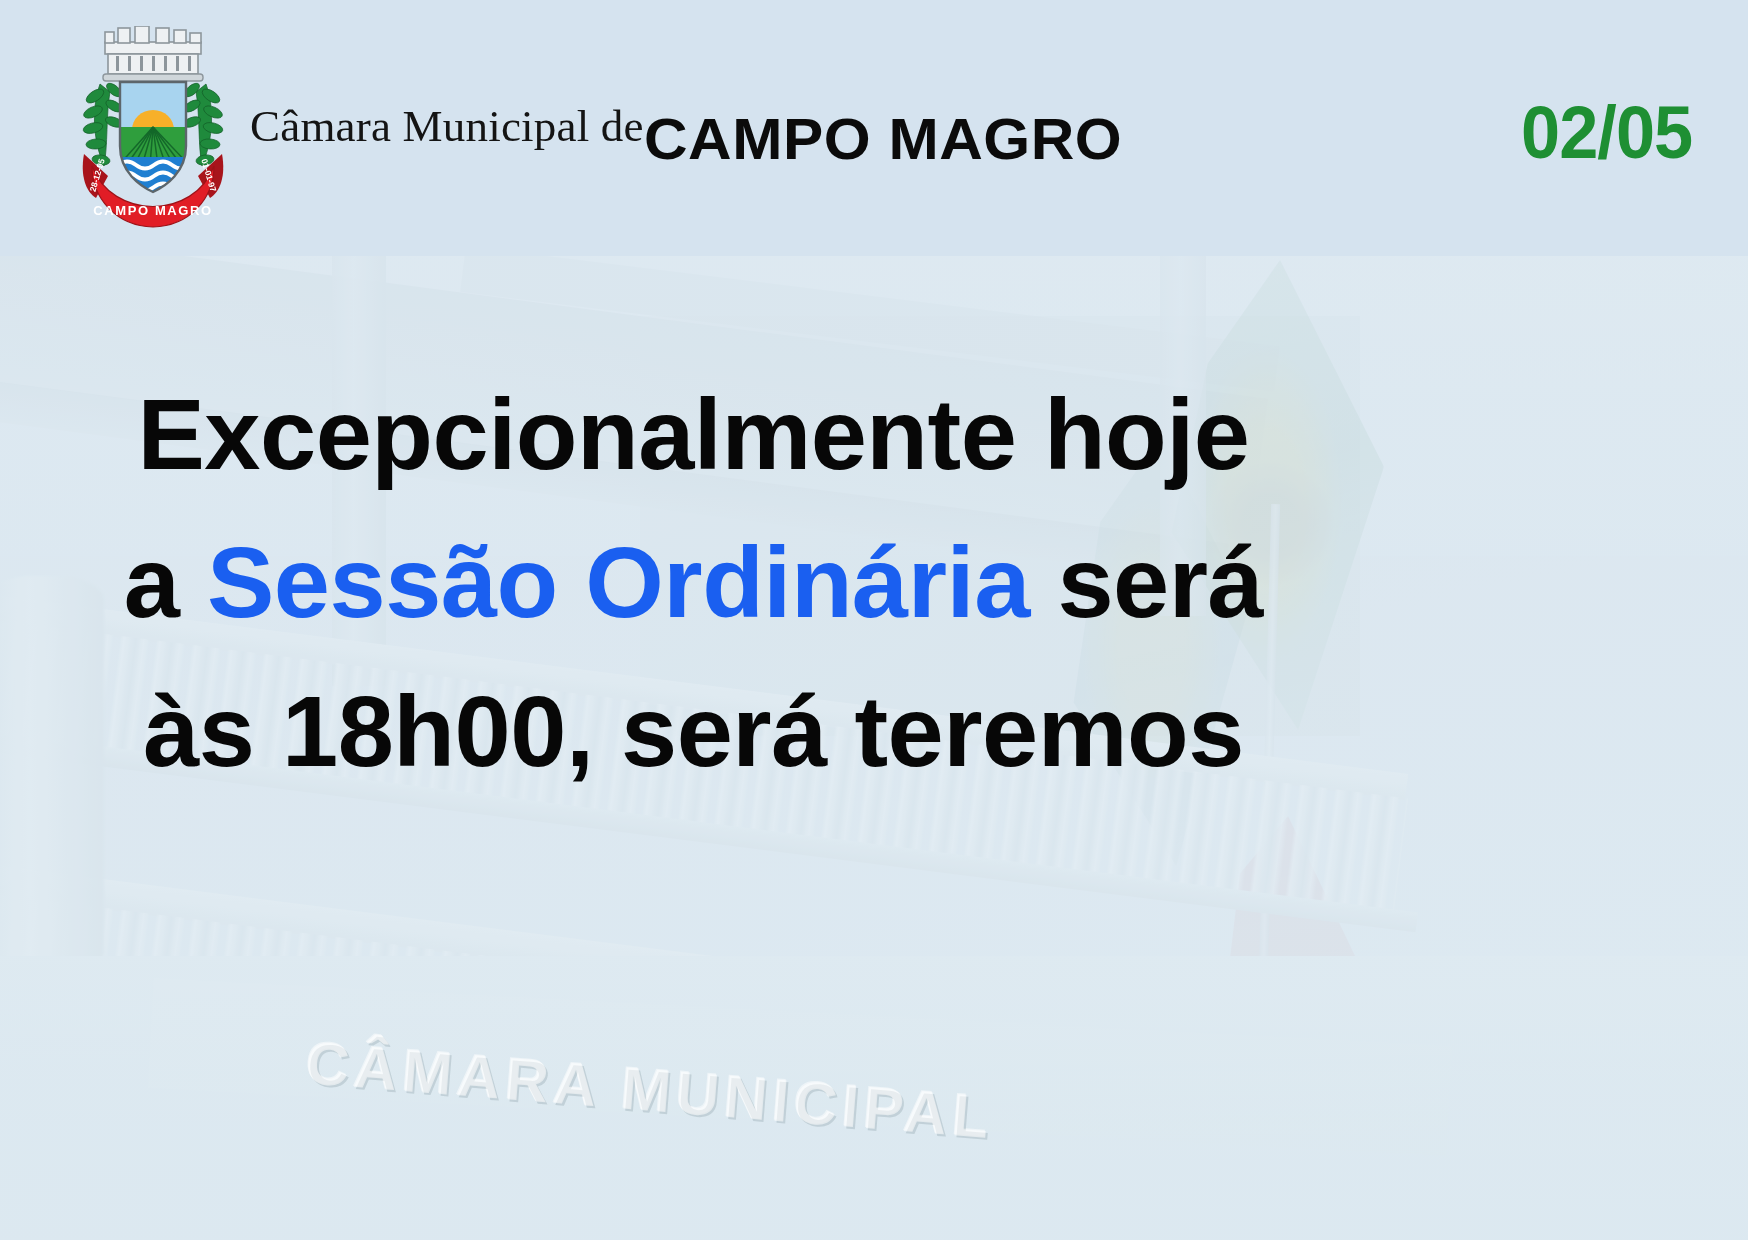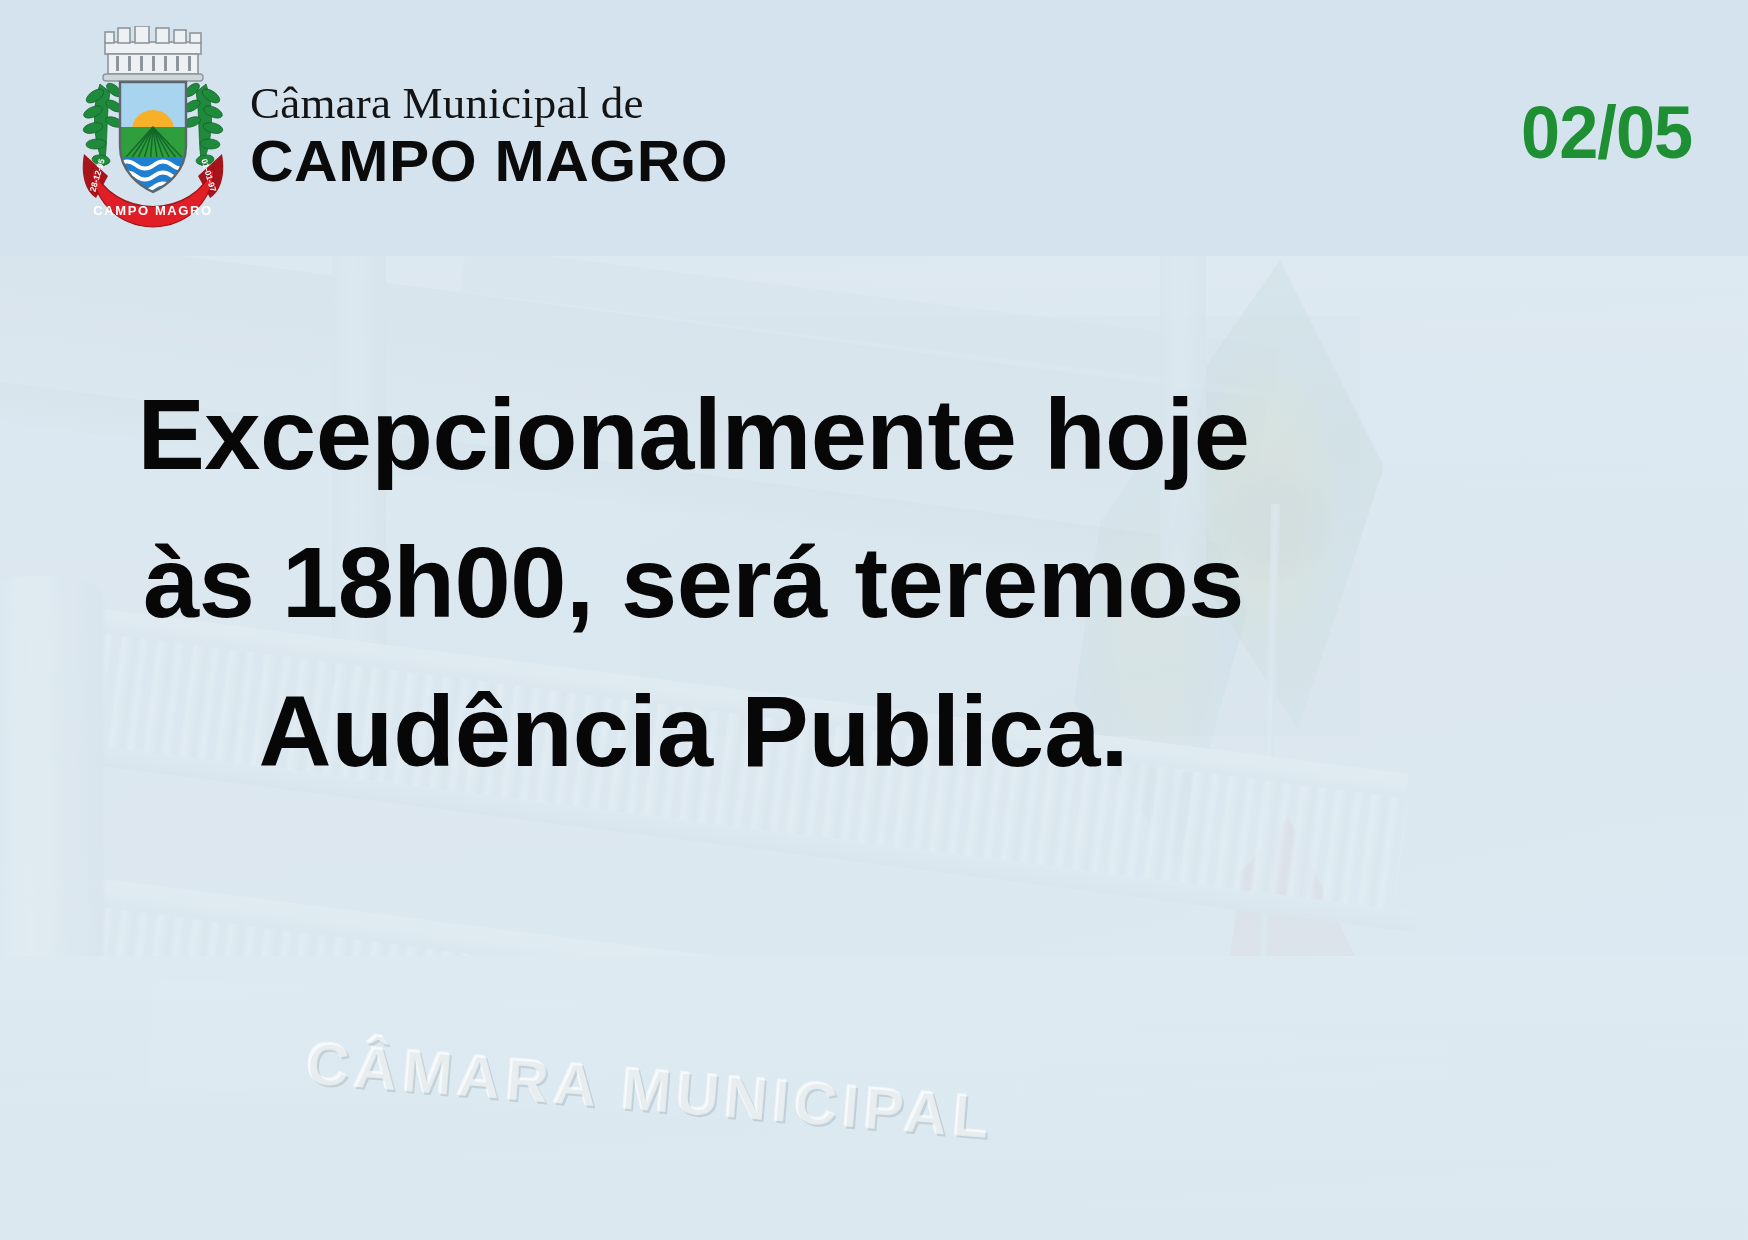--- a/index.html
+++ b/index.html
@@ -45,21 +45,21 @@
     position: relative;
     width: 150px;
     height: 205px;
     flex: 0 0 auto;
   }
   #crest svg { display: block; width: 150px; height: 205px; }
 
   
   #wordmark {
     display: flex;
-    flex-direction: column;
+    flex-direction: row;
     justify-content: center;
     padding-top: 16px;
   }
   #wordmark-top {
     font-family: "Liberation Serif", serif;
     font-size: 45px;
     line-height: 1.0;
     color: #141414;
     letter-spacing: 0.2px;
     white-space: nowrap;
@@ -363,22 +363,22 @@
 
       <div id="veil"></div>
       <div id="veil2"></div>
     </div>
   </div>
 
   <div id="facade-sign">CÂMARA MUNICIPAL</div>
 
   <div id="headline">
     <div class="hl-line" id="hl-1">Excepcionalmente hoje</div>
+    <div class="hl-line" id="hl-2"><span>a </span><span class="accent">Sessão Ordinária</span><span> será</span></div>
     <div class="hl-line" id="hl-3">às 18h00, será teremos</div>
-    <div class="hl-line" id="hl-4">Audência Publica.</div>
   </div>
 
   <div id="header">
 
     <div id="brand-lockup">
 
       <div id="crest">
         <svg viewBox="0 0 150 205" xmlns="http://www.w3.org/2000/svg" aria-hidden="true">
 
           <g stroke="#8d969c" stroke-width="1.6" fill="#eef1f3">

